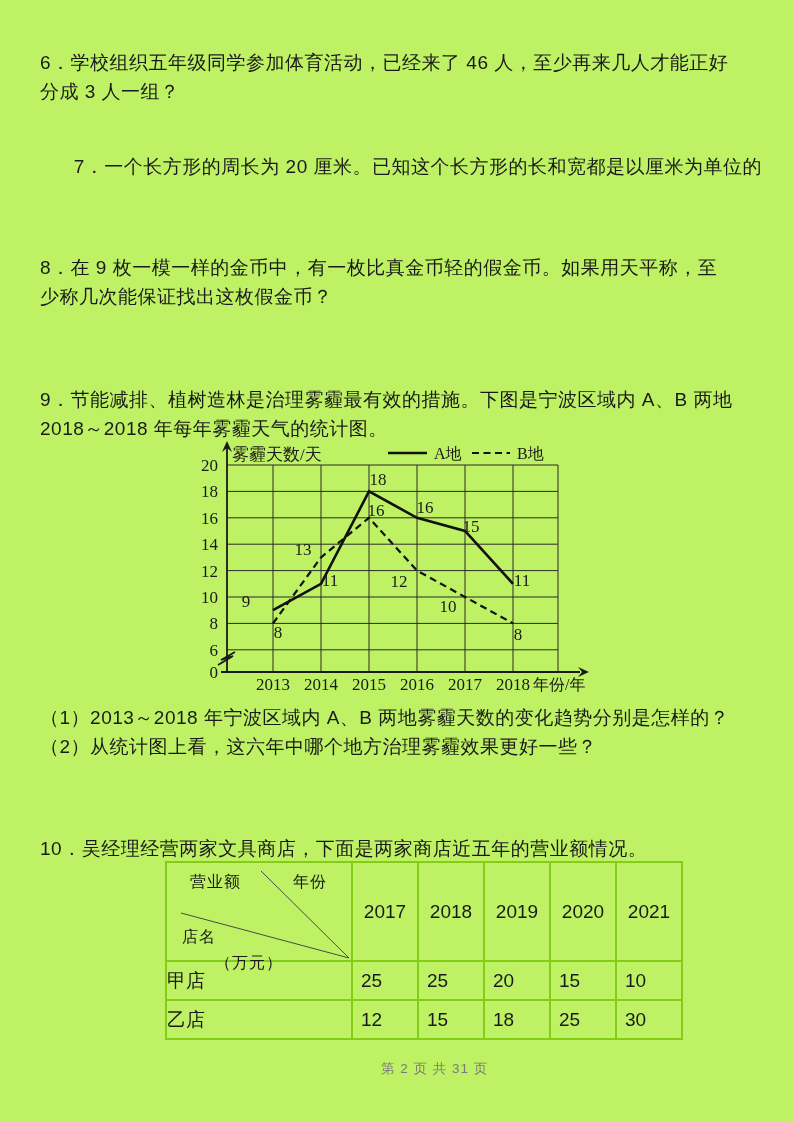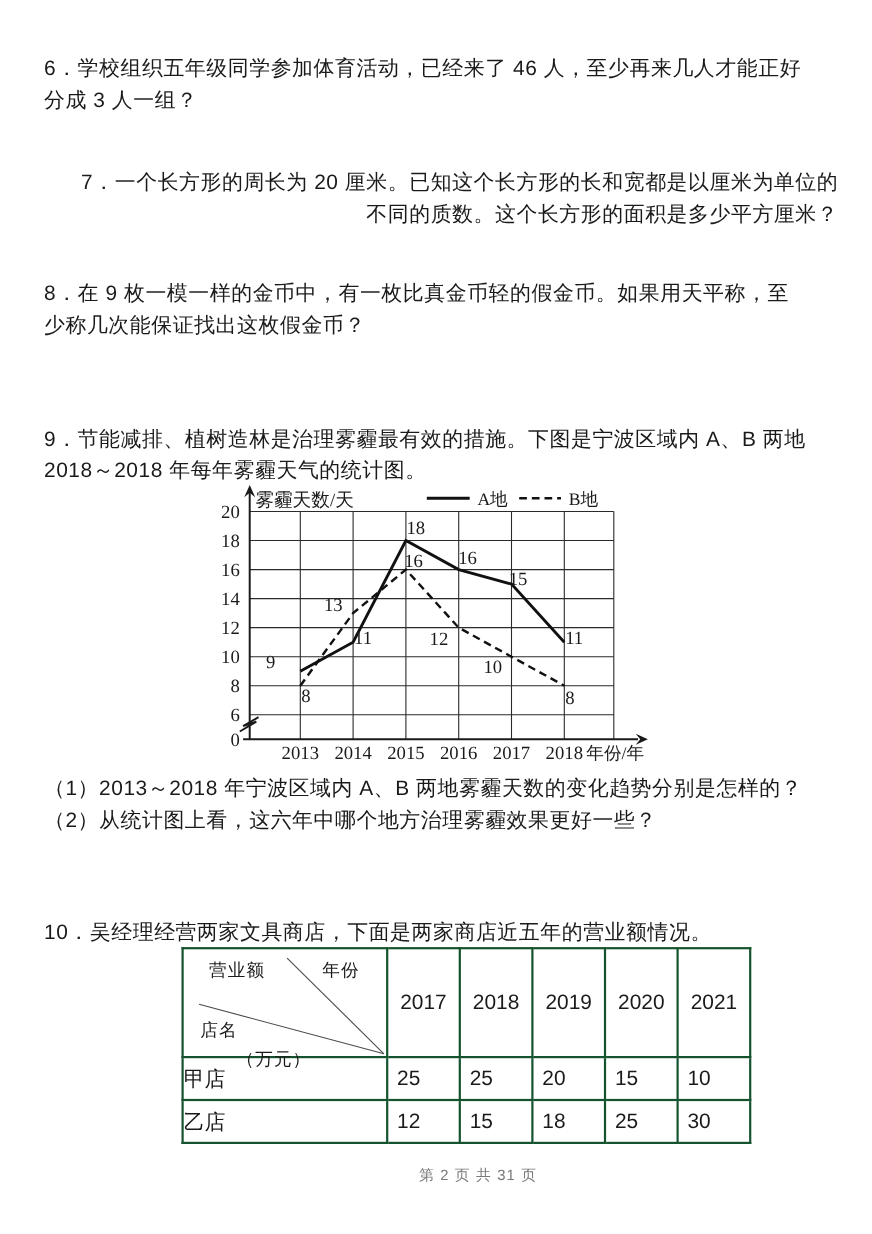--- a/index.html
+++ b/index.html
@@ -1,19 +1,19 @@
 <!DOCTYPE html>
 <html><head>
 <meta charset="utf-8">
 <style>
   html,body{margin:0;padding:0;background:#e8e8e8;}
   .page{
     position:relative;
     width:793px;height:1122px;
-    background:#ffffff;
+    background:#bef264;
     margin:0 auto;
     font-family:"Liberation Sans","DejaVu Sans",sans-serif;
     color:#1a1a1a;
     overflow:hidden;
   }
   .qblock{
     position:absolute;left:40px;width:722px;
     font-size:19px;line-height:29px;
     letter-spacing:0.5px;
   }
@@ -27,21 +27,21 @@
   .lineA{stroke:#111;stroke-width:2.6;fill:none;}
   .lineB{stroke:#111;stroke-width:2.2;fill:none;stroke-dasharray:7 4.5;}
   .ctext{font-family:"Liberation Serif","DejaVu Serif",serif;fill:#1a1a1a;}
   
   .rev-table{
     position:absolute;left:165px;top:861px;
     border-collapse:collapse;
     font-size:19px;
   }
   .rev-table td{
-    border:2px solid #14532d;
+    border:2px solid #84cc16;
     padding:0;
     vertical-align:middle;
   }
   .rev-table td.ycell{width:56px;text-align:center;height:97px;}
   .rev-table td.corner{width:184px;position:relative;}
   .rev-table tr.datarow td{height:37px;}
   .rev-table td.namecell{text-align:left;}
   .rev-table td.numcell{padding-left:8px;text-align:left;width:56px;}
   .corner svg{position:absolute;left:0;top:0;width:100%;height:100%;}
   .corner .clabel{position:absolute;font-size:16px;letter-spacing:1px;}
@@ -59,21 +59,20 @@
 
 <div class="page">
 
   <div class="qblock" style="top:48px;">
     <div class="qline">6．学校组织五年级同学参加体育活动，已经来了 46 人，至少再来几人才能正好</div>
     <div class="qline">分成 3 人一组？</div>
   </div>
 
   <div class="qblock" style="top:152px;text-align:right;">
     <div class="qline">7．一个长方形的周长为 20 厘米。已知这个长方形的长和宽都是以厘米为单位的</div>
-    <div class="qline">不同的质数。这个长方形的面积是多少平方厘米？</div>
   </div>
 
   <div class="qblock" style="top:253px;">
     <div class="qline">8．在 9 枚一模一样的金币中，有一枚比真金币轻的假金币。如果用天平称，至</div>
     <div class="qline">少称几次能保证找出这枚假金币？</div>
   </div>
 
   <div class="qblock" style="top:385px;">
     <div class="qline">9．节能减排、植树造林是治理雾霾最有效的措施。下图是宁波区域内 A、B 两地</div>
     <div class="qline">2018～2018 年每年雾霾天气的统计图。</div>

